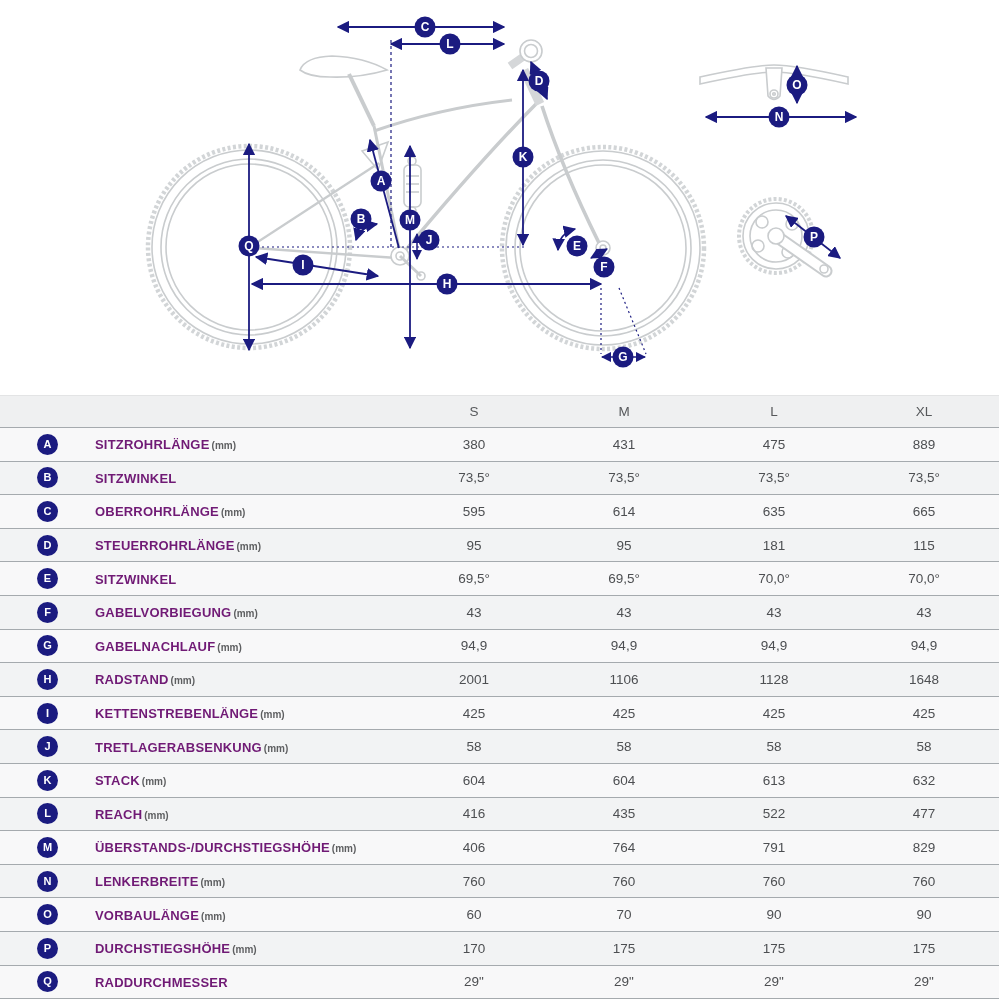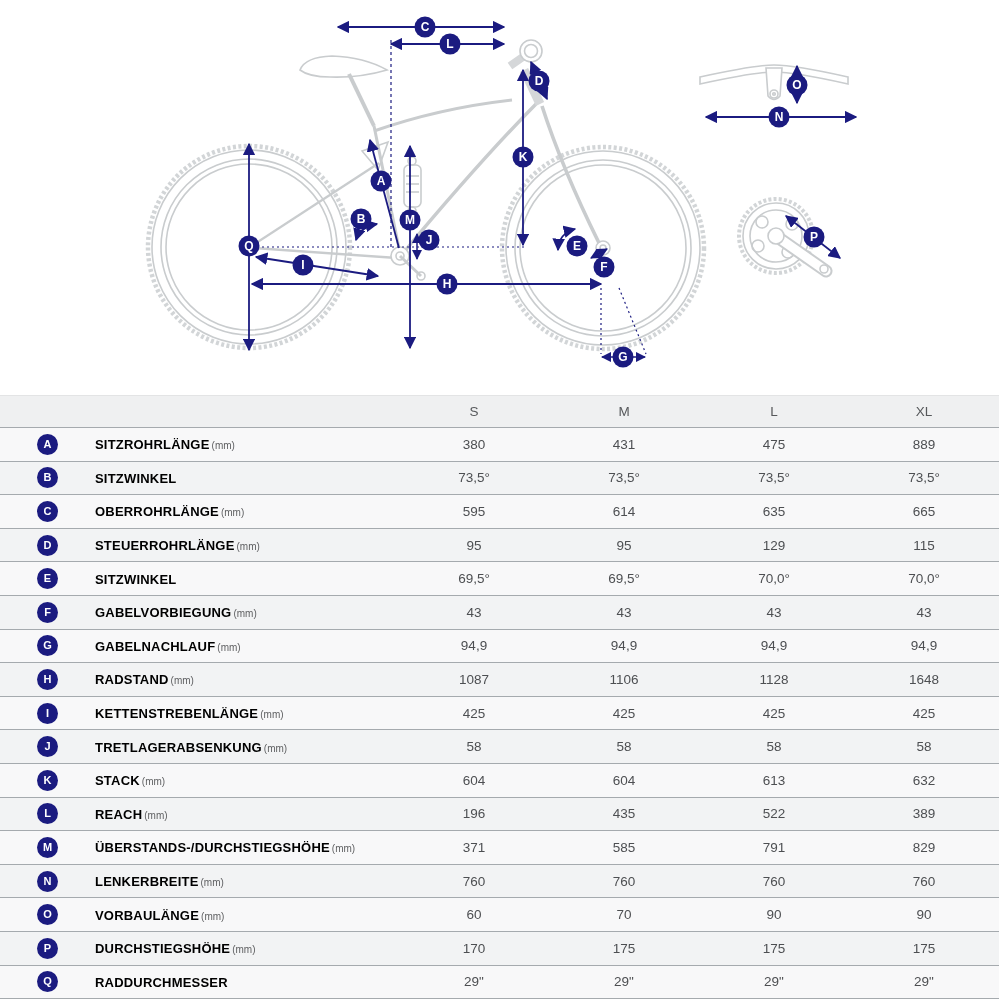--- a/index.html
+++ b/index.html
@@ -15,22 +15,22 @@
   table.geo thead th{height:31px;background:#eff0f1;font-size:13.5px;font-weight:normal;
     color:#56585b;text-align:center;border-top:1px solid #e3e4e5;border-bottom:1px solid #a5aaae;}
   table.geo tbody tr{border-bottom:1px solid #a5aaae;}
   table.geo tbody tr:nth-child(odd){background:#f8f8f9;}
   table.geo tbody tr:nth-child(even){background:#f2f3f4;}
   table.geo tbody td{height:32.6px;}
   td.c-badge{text-align:center;}
   .badge{display:inline-block;width:21px;height:21px;border-radius:50%;background:#1b1b80;
     color:#ffffff;font-size:11px;font-weight:bold;line-height:21px;text-align:center;vertical-align:middle;}
   td.c-label{text-align:left;padding-left:3px;white-space:nowrap;overflow:hidden;}
-  .lbl{font-size:13px;font-weight:bold;color:#000000;letter-spacing:.2px;}
-  .unit{font-size:10px;font-weight:normal;color:#5e5f61;margin-left:2px;}
+  .lbl{font-size:13px;font-weight:bold;color:#701a75;letter-spacing:.2px;}
+  .unit{font-size:10px;font-weight:bold;color:#5e5f61;margin-left:2px;}
   td.c-val{text-align:center;font-size:13.5px;color:#4d4f52;}
   col.cg-letter{width:95px;} col.cg-label{width:304px;} col.cg-size{width:150px;}
 </style>
 </head>
 <body>
 
 <div class="diagram-area">
 <svg width="999" height="395" viewBox="0 0 999 395">
   <defs>
     <marker id="arr" viewBox="0 0 10 10" refX="9" refY="5" markerWidth="7" markerHeight="7" orient="auto-start-reverse">
@@ -250,21 +250,21 @@
         <td class="c-val">595</td>
         <td class="c-val">614</td>
         <td class="c-val">635</td>
         <td class="c-val">665</td>
       </tr>
     <tr>
         <td class="c-badge"><span class="badge">D</span></td>
         <td class="c-label"><span class="lbl">STEUERROHRLÄNGE</span><span class="unit">(mm)</span></td>
         <td class="c-val">95</td>
         <td class="c-val">95</td>
-        <td class="c-val">129</td>
+        <td class="c-val">181</td>
         <td class="c-val">115</td>
       </tr>
     <tr>
         <td class="c-badge"><span class="badge">E</span></td>
         <td class="c-label"><span class="lbl">SITZWINKEL</span><span class="unit"></span></td>
         <td class="c-val">69,5°</td>
         <td class="c-val">69,5°</td>
         <td class="c-val">70,0°</td>
         <td class="c-val">70,0°</td>
       </tr>
@@ -280,21 +280,21 @@
         <td class="c-badge"><span class="badge">G</span></td>
         <td class="c-label"><span class="lbl">GABELNACHLAUF</span><span class="unit">(mm)</span></td>
         <td class="c-val">94,9</td>
         <td class="c-val">94,9</td>
         <td class="c-val">94,9</td>
         <td class="c-val">94,9</td>
       </tr>
     <tr>
         <td class="c-badge"><span class="badge">H</span></td>
         <td class="c-label"><span class="lbl">RADSTAND</span><span class="unit">(mm)</span></td>
-        <td class="c-val">1087</td>
+        <td class="c-val">2001</td>
         <td class="c-val">1106</td>
         <td class="c-val">1128</td>
         <td class="c-val">1648</td>
       </tr>
     <tr>
         <td class="c-badge"><span class="badge">I</span></td>
         <td class="c-label"><span class="lbl">KETTENSTREBENLÄNGE</span><span class="unit">(mm)</span></td>
         <td class="c-val">425</td>
         <td class="c-val">425</td>
         <td class="c-val">425</td>
@@ -312,30 +312,30 @@
         <td class="c-badge"><span class="badge">K</span></td>
         <td class="c-label"><span class="lbl">STACK</span><span class="unit">(mm)</span></td>
         <td class="c-val">604</td>
         <td class="c-val">604</td>
         <td class="c-val">613</td>
         <td class="c-val">632</td>
       </tr>
     <tr>
         <td class="c-badge"><span class="badge">L</span></td>
         <td class="c-label"><span class="lbl">REACH</span><span class="unit">(mm)</span></td>
-        <td class="c-val">196</td>
+        <td class="c-val">416</td>
         <td class="c-val">435</td>
         <td class="c-val">522</td>
-        <td class="c-val">389</td>
+        <td class="c-val">477</td>
       </tr>
     <tr>
         <td class="c-badge"><span class="badge">M</span></td>
         <td class="c-label"><span class="lbl">ÜBERSTANDS-/DURCHSTIEGSHÖHE</span><span class="unit">(mm)</span></td>
-        <td class="c-val">371</td>
-        <td class="c-val">585</td>
+        <td class="c-val">406</td>
+        <td class="c-val">764</td>
         <td class="c-val">791</td>
         <td class="c-val">829</td>
       </tr>
     <tr>
         <td class="c-badge"><span class="badge">N</span></td>
         <td class="c-label"><span class="lbl">LENKERBREITE</span><span class="unit">(mm)</span></td>
         <td class="c-val">760</td>
         <td class="c-val">760</td>
         <td class="c-val">760</td>
         <td class="c-val">760</td>

